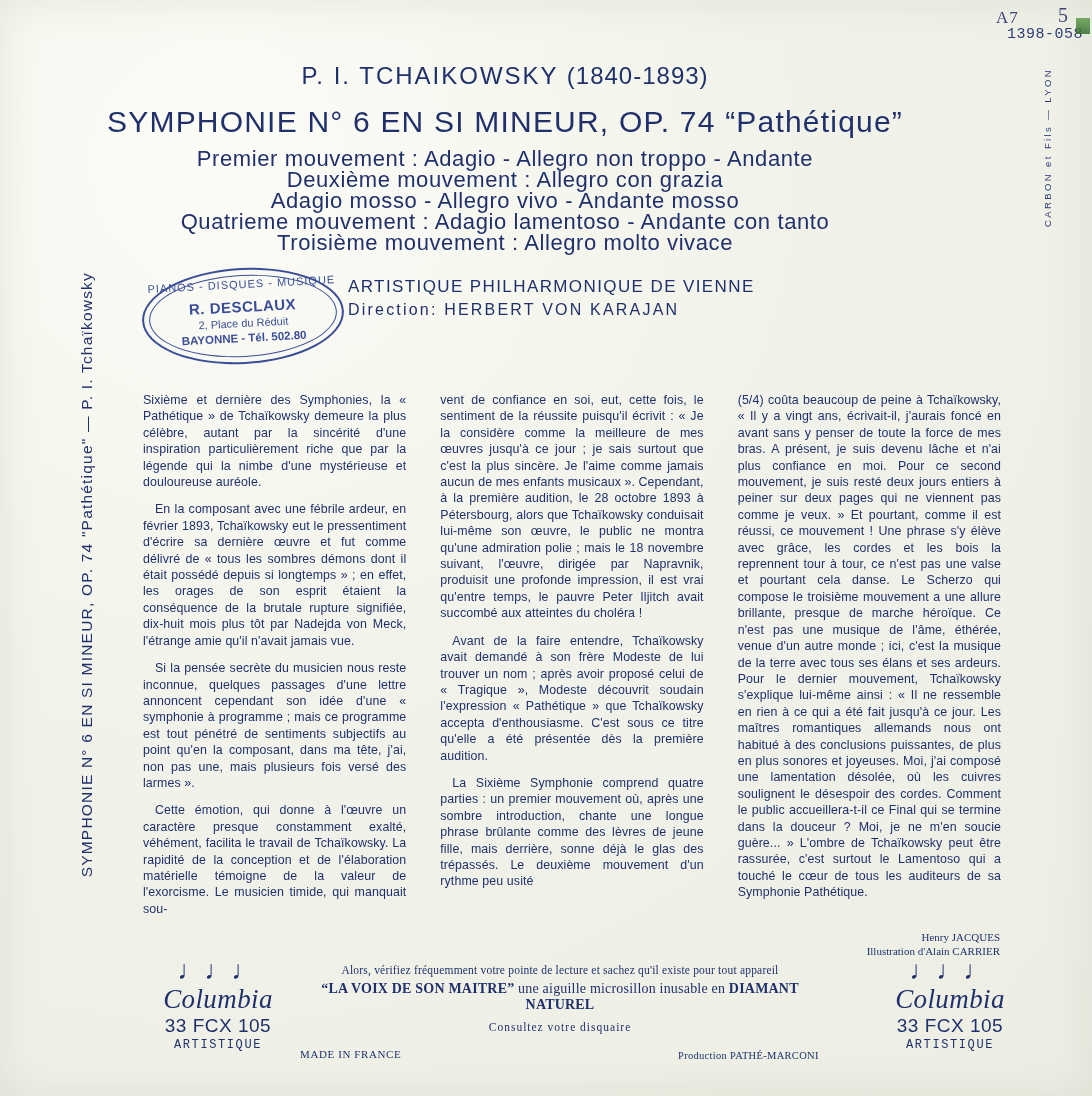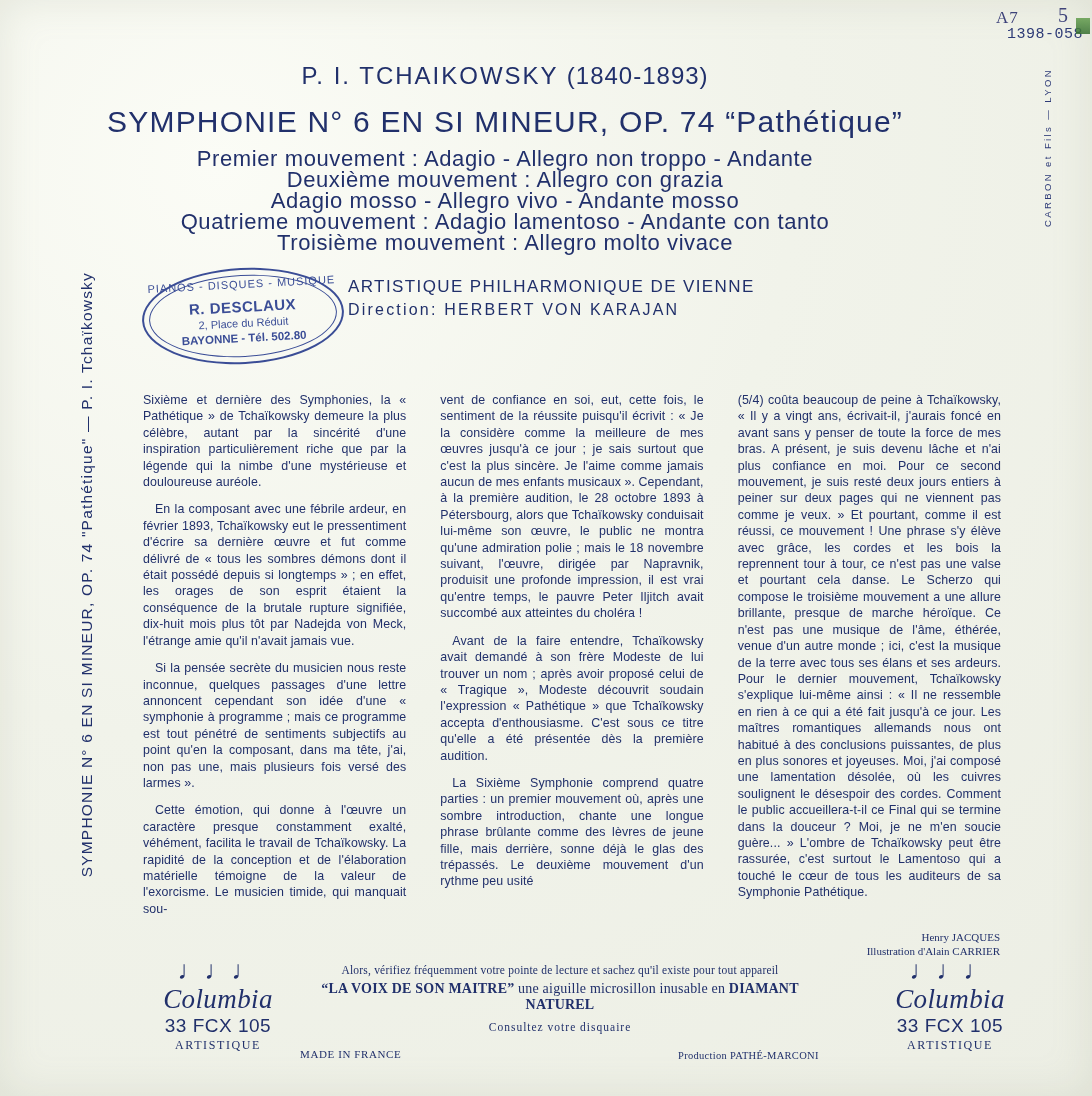--- a/index.html
+++ b/index.html
@@ -254,21 +254,21 @@
     letter-spacing: 0.4px;
     line-height: 30px;
   }
   .columbia .cat {
     font-family: "Liberation Sans", sans-serif;
     font-size: 19px;
     letter-spacing: 0.5px;
     line-height: 24px;
   }
   .columbia .artistique {
-    font-family: Liberation Serif, serif;
+    font-family: Liberation Mono, monospace;
     font-size: 12px;
     letter-spacing: 1.6px;
   }
   .columbia-left { top: 958px; left: 118px; width: 200px; }
   .columbia-right { top: 958px; left: 850px; width: 200px; }
 
   .promo {
     position: absolute;
     top: 964px;
     left: 290px;

